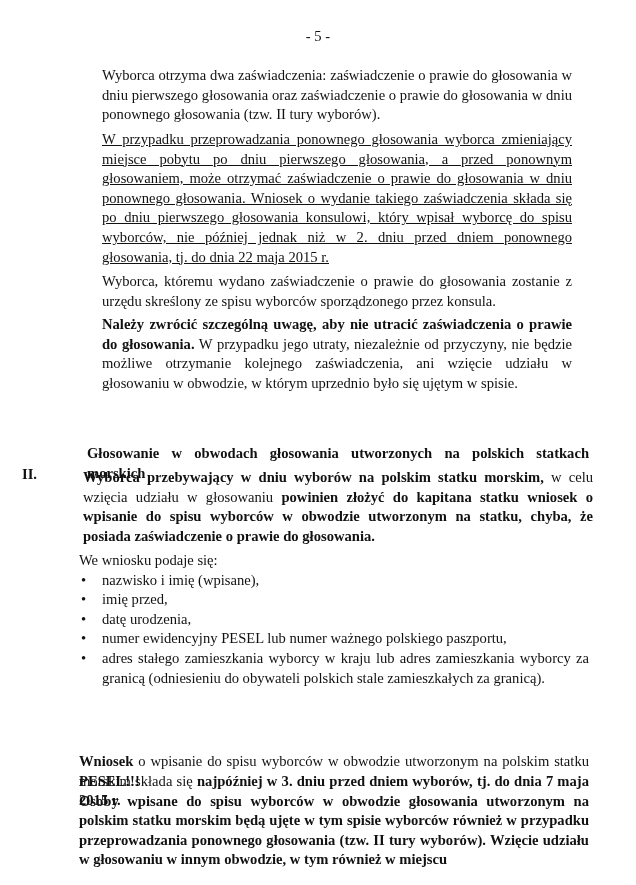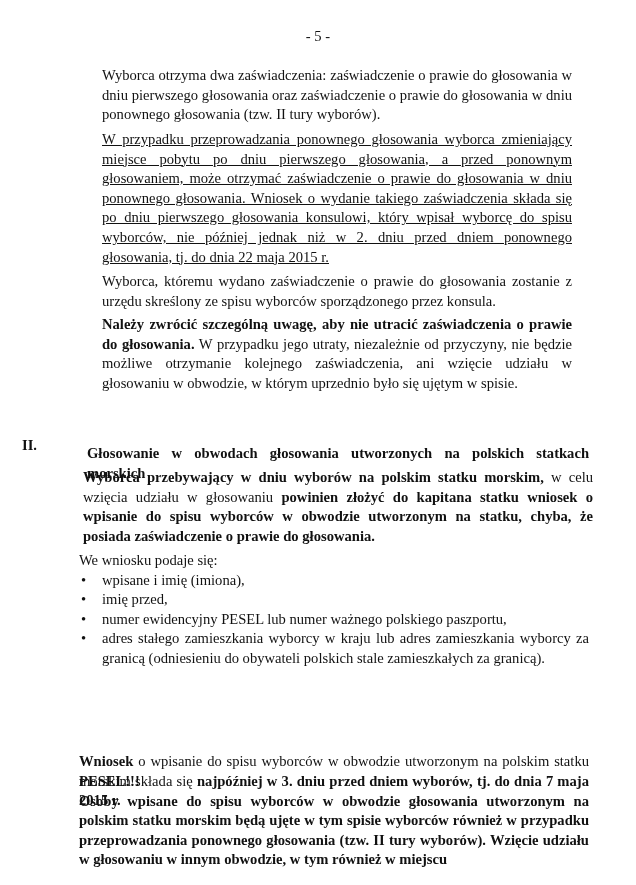--- a/index.html
+++ b/index.html
@@ -32,34 +32,35 @@
 </div>
 
 <div class="col" style="top:272px;">
   <p>Wyborca, któremu wydano zaświadczenie o prawie do głosowania zostanie z urzędu skreślony ze spisu wyborców sporządzonego przez konsula.</p>
 </div>
 
 <div class="col" style="top:315px;">
   <p><b>Należy zwrócić szczególną uwagę, aby nie utracić zaświadczenia o prawie do głosowania.</b><span> W przypadku jego utraty, niezależnie od przyczyny, nie będzie możliwe otrzymanie kolejnego zaświadczenia, ani wzięcie udziału w głosowaniu w obwodzie, w którym uprzednio było się ujętym w spisie.</span></p>
 </div>
 
-<div class="section-num" style="top:436px;">II.</div>
+<div class="section-num" style="top:465px;">II.</div>
 <div class="col" style="top:444px; left:79px; width:510px;">
   <p class="section-title">Głosowanie w obwodach głosowania utworzonych na polskich statkach morskich</p>
 </div>
 
 <div class="col" style="top:468px; left:83px; width:510px;">
   <p><b>Wyborca przebywający w dniu wyborów na polskim statku morskim,</b><span> w celu wzięcia udziału w głosowaniu </span><b>powinien złożyć do kapitana statku wniosek o wpisanie do spisu wyborców w obwodzie utworzonym na statku, chyba, że posiada zaświadczenie o prawie do głosowania.</b></p>
 </div>
 
 <div class="col" style="top:551px; left:79px; width:510px;">
   <p>We wniosku podaje się:</p>
   <ul class="bullets">
-    <li>wpisane i imię (imiona),</li>
+    <li>nazwisko i imię (wpisane),</li>
     <li>imię przed,</li>
+    <li>datę urodzenia,</li>
     <li>numer ewidencyjny PESEL lub numer ważnego polskiego paszportu,</li>
     <li>adres stałego zamieszkania wyborcy w kraju lub adres zamieszkania wyborcy za granicą (odniesieniu do obywateli polskich stale zamieszkałych za granicą).</li>
   </ul>
 </div>
 
 <div class="col" style="top:752px; left:79px; width:510px;">
   <p><b>Wniosek</b><span> o wpisanie do spisu wyborców w obwodzie utworzonym na polskim statku morskim składa się </span><b>najpóźniej w 3. dniu przed dniem wyborów, tj. do dnia 7 maja 2015 r.</b></p>
 </div>
 
 <div class="col" style="top:772px; left:79px; width:510px;">

